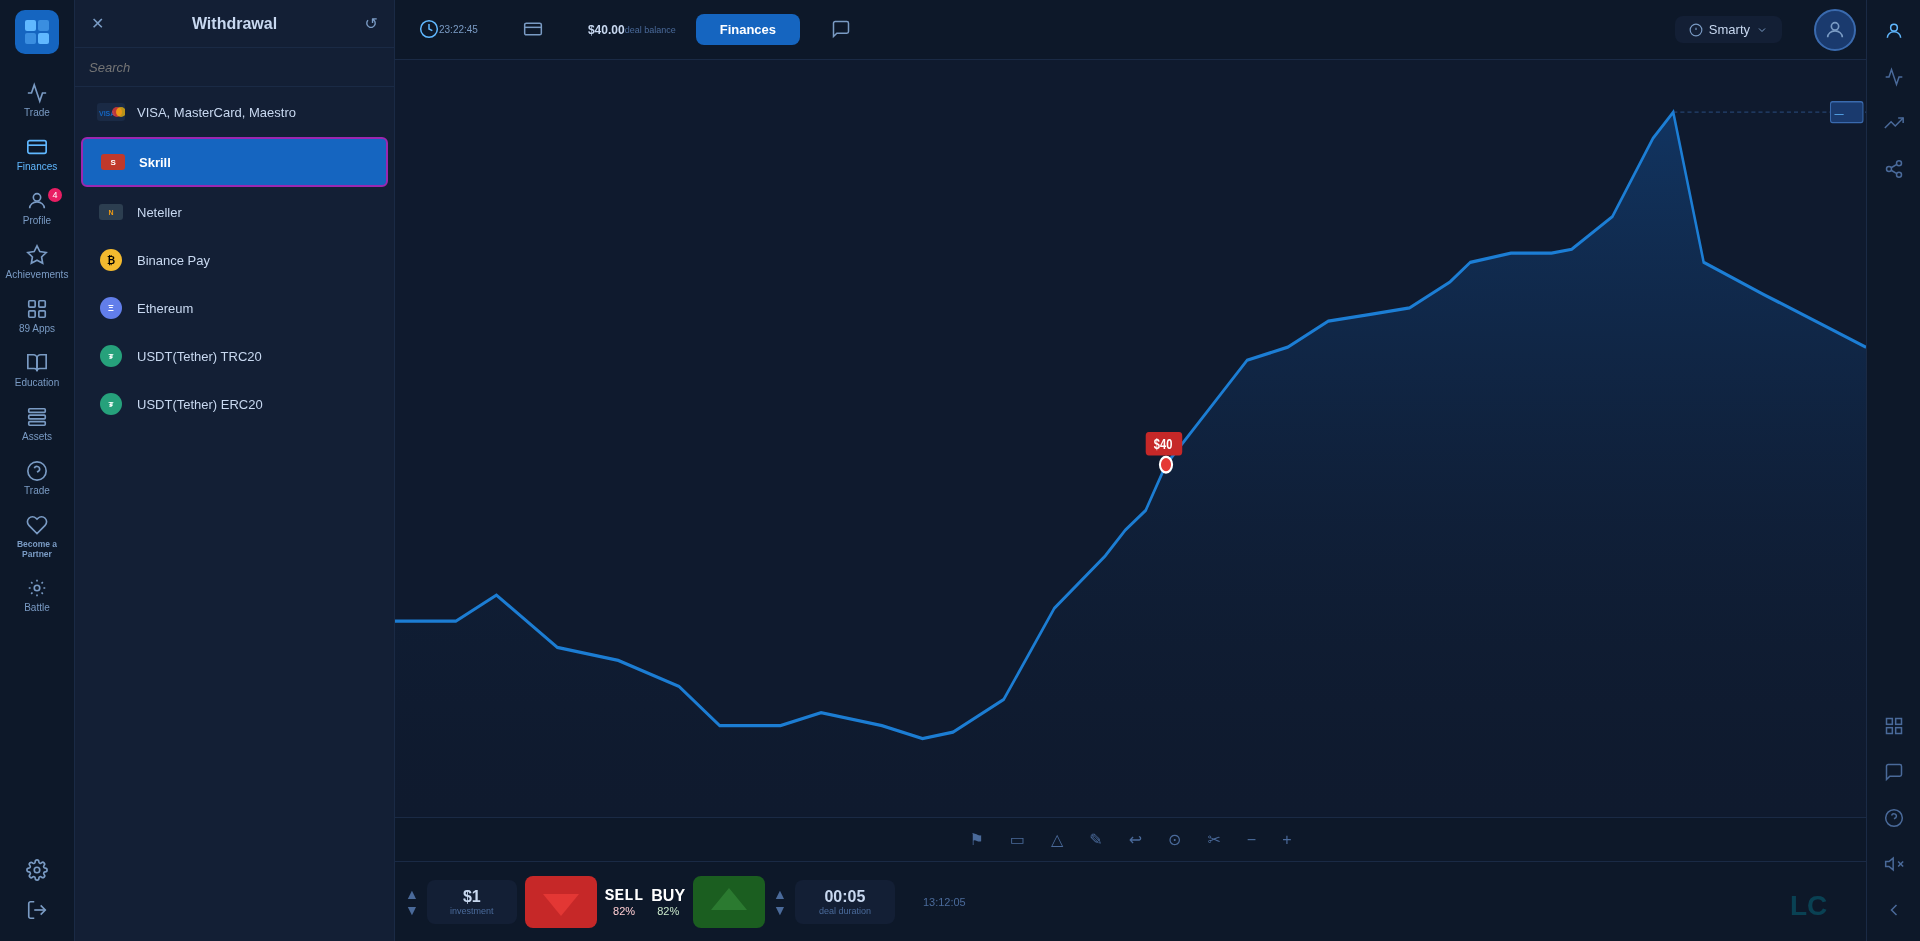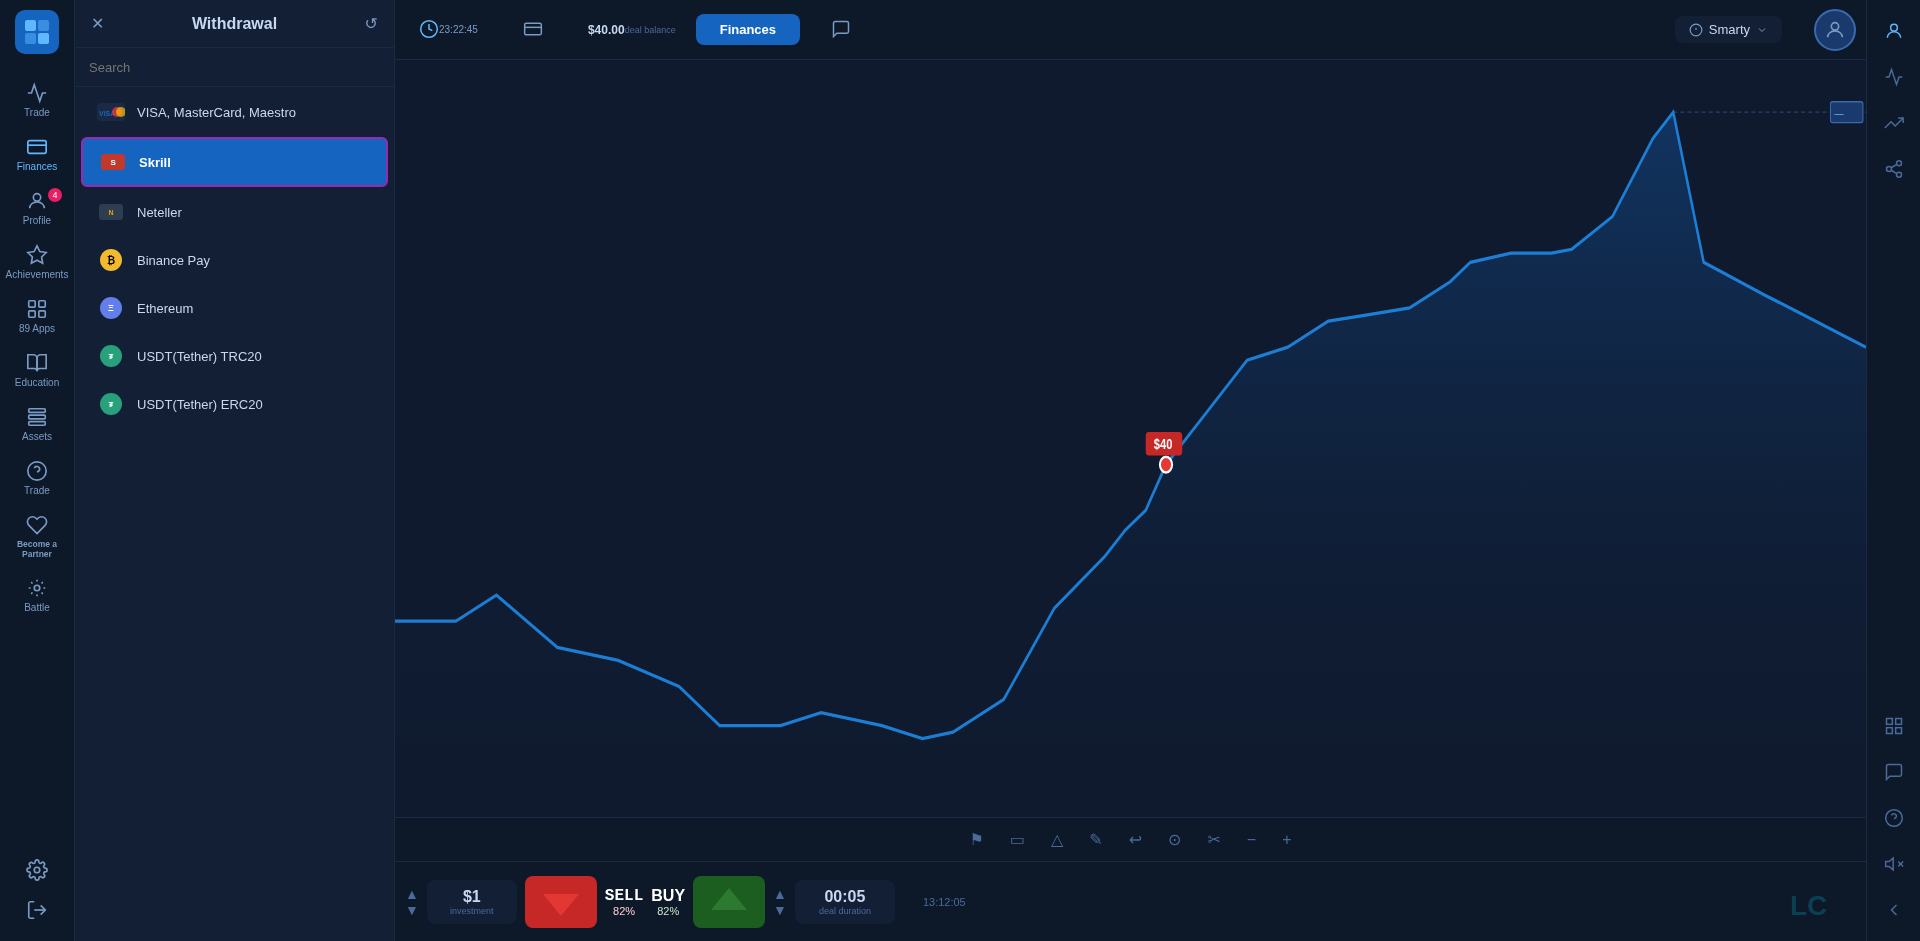--- a/index.html
+++ b/index.html
@@ -115,20 +115,21 @@
       padding: 10px 14px;
       border-bottom: 1px solid #1a2a45;
     }
     .search-input {
       width: 100%;
       background: transparent;
       border: none;
       color: #3b82f6;
       font-size: 13px;
       outline: none;
+      font-style: italic;
     }
     .payment-list {
       overflow-y: auto;
     }
     .payment-item {
       display: flex;
       align-items: center;
       padding: 13px 16px;
       cursor: pointer;
       border-radius: 4px;

